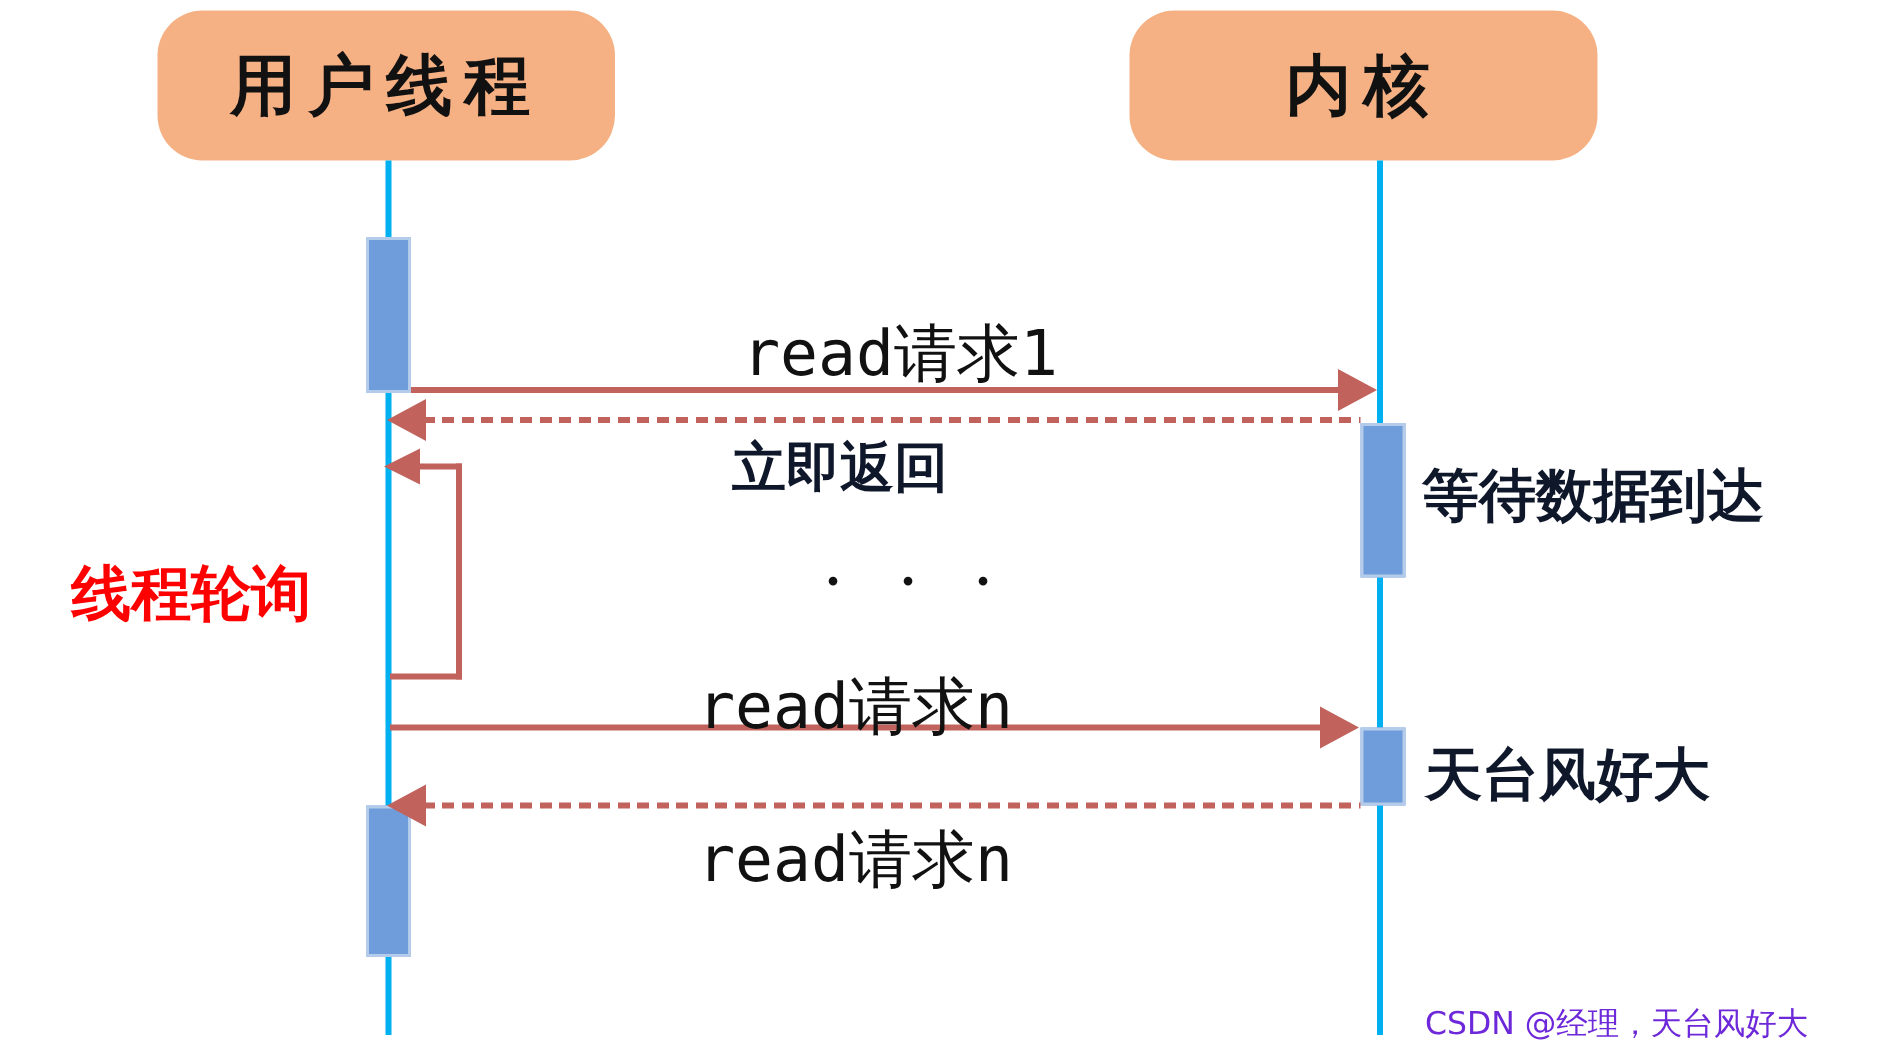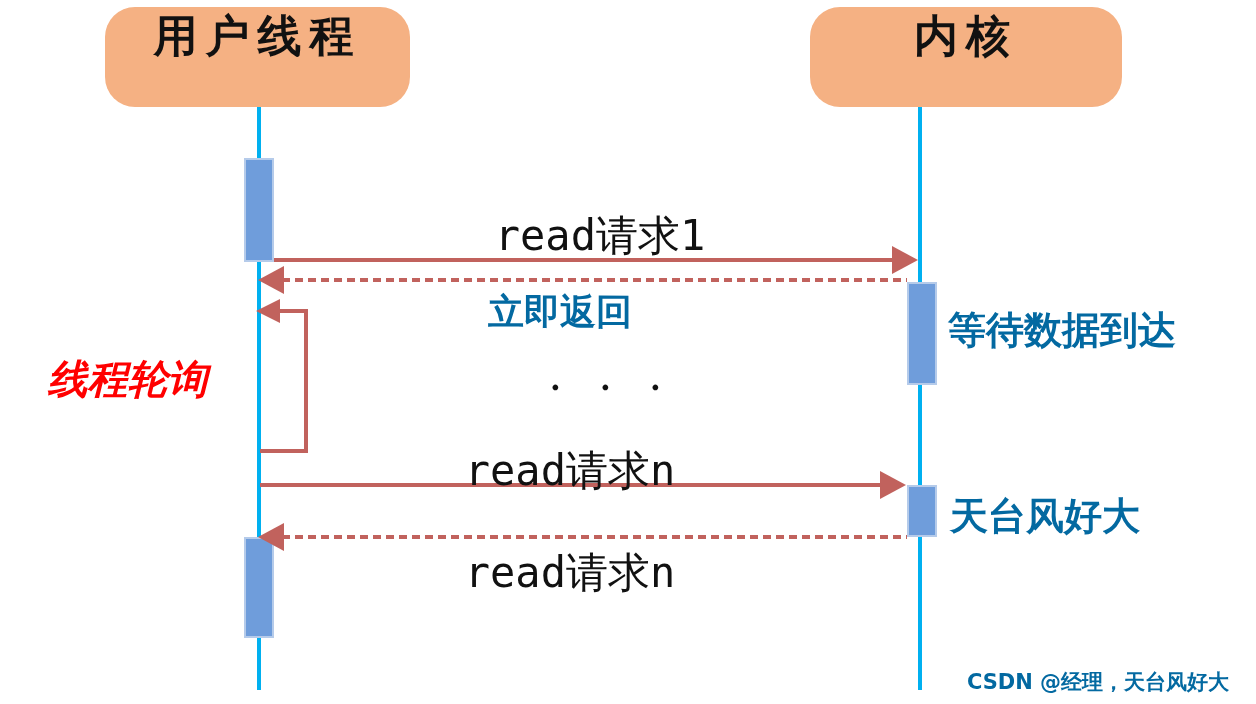--- a/index.html
+++ b/index.html
@@ -3,25 +3,25 @@
 <meta charset="utf-8">
 <style>
   html,body{margin:0;padding:0;background:#ffffff;}
   #canvas{
     position:relative;width:1256px;height:704px;background:#ffffff;overflow:hidden;
     font-family:"DejaVu Sans","Liberation Sans",sans-serif;
   }
   
   .actor{
     position:absolute;top:7px;height:100px;background:#F5B183;border-radius:30px;
-    display:flex;align-items:flex-start;justify-content:center;
+    display:flex;align-items:center;justify-content:center;
     font-size:44px;font-weight:bold;color:#111;letter-spacing:8px;
   }
   .actor-user{left:105px;width:305px;}
-  .actor-kernel{left:810px;width:312px;}
+  .actor-kernel{left:753px;width:312px;}
   
   .lifeline{position:absolute;top:107px;width:4px;height:583px;background:#00B0F0;}
   .lifeline-user{left:257px;}
   .lifeline-kernel{left:918px;}
   
   .activation{position:absolute;width:30px;background:#6F9DDB;border:2px solid #B5CBEA;box-sizing:border-box;}
   .act-user-1{left:244px;top:158px;height:104px;}
   .act-user-2{left:244px;top:537px;height:101px;}
   .act-kernel-wait{left:907px;top:282px;height:103px;}
   .act-kernel-copy{left:907px;top:485px;height:52px;}
@@ -34,26 +34,26 @@
   .head-left{position:absolute;width:0;height:0;
     border-right:26px solid #C1625D;border-top:14px solid transparent;border-bottom:14px solid transparent;}
   .head-left-small{position:absolute;width:0;height:0;
     border-right:24px solid #C1625D;border-top:12px solid transparent;border-bottom:12px solid transparent;}
   
   .loop-shape{position:absolute;left:260px;top:309px;width:48px;height:144px;
     border:4px solid #C1625D;border-left:none;box-sizing:border-box;}
   
   .msg-label{position:absolute;text-align:center;color:#111;font-weight:normal;
     font-size:42px;font-family:"DejaVu Sans Mono","Liberation Mono",monospace;white-space:nowrap;}
-  .cn-label{position:absolute;color:#0369a1;font-weight:bold;font-size:38px;white-space:nowrap;
+  .cn-label{position:absolute;color:#0f172a;font-weight:bold;font-size:38px;white-space:nowrap;
     font-family:"DejaVu Sans","Liberation Sans",sans-serif;}
   .red-label{position:absolute;color:#FF0000;font-weight:bold;font-size:40px;white-space:nowrap;}
   .ellipsis-label{position:absolute;font-weight:bold;font-size:30px;letter-spacing:20px;color:#111;}
-  .watermark{position:absolute;left:950px;top:668px;width:296px;text-align:center;
-    font-size:21px;color:#0369a1;font-weight:bold;}
+  .watermark{position:absolute;left:950px;top:668px;width:296px;text-align:left;
+    font-size:21px;color:#6d28d9;font-weight:normal;}
 </style>
 </head>
 <body>
 
 <div id="canvas">
 
   <div class="actor actor-user">
     <span>用户线程</span>
   </div>
   <div class="actor actor-kernel">
@@ -71,21 +71,21 @@
   <div class="line-solid" style="left:274px;top:258px;width:618px;"></div>
   <div class="head-right" style="left:892px;top:246px;"></div>
   <div class="msg-label" style="left:430px;top:208px;width:340px;">read请求1</div>
 
   <div class="line-dashed" style="left:282px;top:278px;width:625px;"></div>
   <div class="head-left" style="left:258px;top:266px;"></div>
   <div class="cn-label" style="left:410px;top:288px;width:300px;text-align:center;font-size:36px;">立即返回</div>
 
   <div class="loop-shape"></div>
   <div class="head-left-small" style="left:256px;top:299px;"></div>
-  <div class="red-label" style="left:20px;top:352px;width:215px;text-align:center;font-style:italic;">线程轮询</div>
+  <div class="red-label" style="left:20px;top:368px;width:215px;text-align:center;">线程轮询</div>
 
   <div class="ellipsis-label" style="left:525px;top:368px;width:180px;text-align:center;">・・・</div>
 
   <div class="line-solid" style="left:260px;top:483px;width:620px;"></div>
   <div class="head-right" style="left:880px;top:471px;"></div>
   <div class="msg-label" style="left:400px;top:443px;width:340px;">read请求n</div>
 
   <div class="line-dashed" style="left:282px;top:535px;width:625px;"></div>
   <div class="head-left" style="left:258px;top:523px;"></div>
   <div class="msg-label" style="left:400px;top:545px;width:340px;">read请求n</div>

